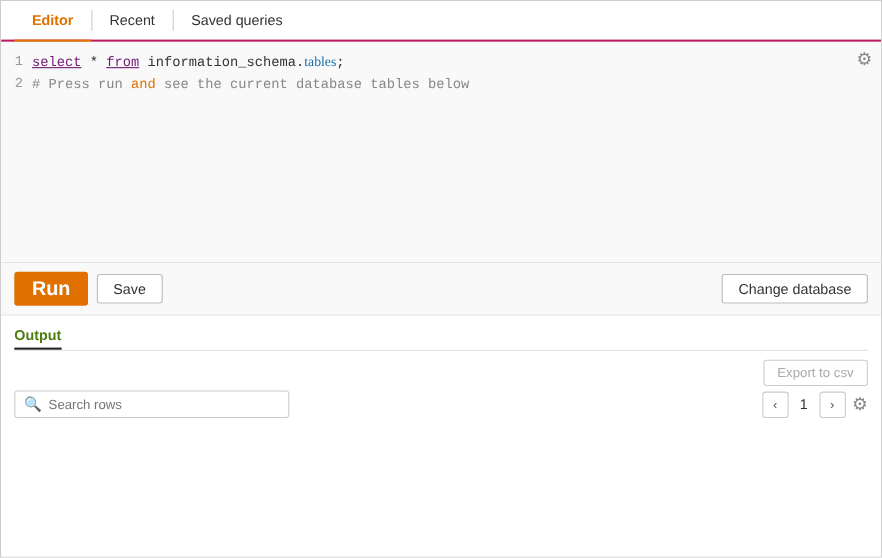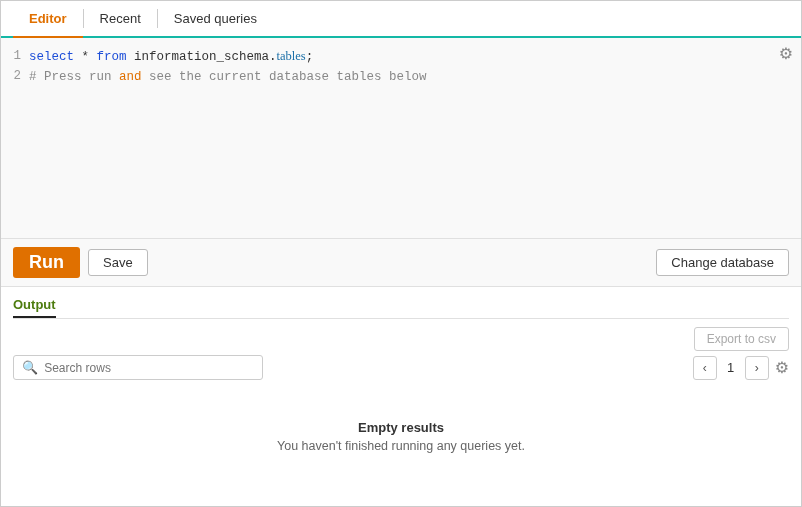--- a/index.html
+++ b/index.html
@@ -17,21 +17,21 @@
       height: 507px;
       background: #fff;
       border: 1px solid #ccc;
       display: flex;
       flex-direction: column;
       overflow: hidden;
     }
     
     .tabs {
       display: flex;
-      border-bottom: 2px solid #14b8a6;
+      border-bottom: 2px solid #be185d;
       background: #fff;
       padding: 0 12px;
     }
     .tab {
       padding: 10px 16px;
       font-size: 13px;
       cursor: pointer;
       color: #333;
       border-bottom: 2px solid transparent;
       margin-bottom: -2px;
@@ -77,21 +77,21 @@
       user-select: none;
       text-align: right;
       min-width: 28px;
     }
     .code-content {
       flex: 1;
       padding-right: 12px;
       color: #333;
       white-space: pre;
     }
-    .kw { color: #1d4ed8; }
+    .kw { color: #701a75; text-decoration: underline; }
     .ref { color: #1a6fa8; font-family: Liberation Serif, serif; }
     .cmt { color: #888; }
     .kw-run { color: #e07000; }
     
     .toolbar {
       display: flex;
       align-items: center;
       padding: 8px 12px;
       background: #f9f9f9;
       border-top: 1px solid #e0e0e0;
@@ -288,18 +288,14 @@
         <input type="text" placeholder="Search rows" style="">
       </div>
       <div class="pagination">
         <button class="page-btn">‹</button>
         <span class="page-num">1</span>
         <button class="page-btn">›</button>
         <span class="page-settings">⚙</span>
       </div>
     </div>
 
-    <div class="empty-results">
-      <div class="empty-title">Empty results</div>
-      <div class="empty-subtitle">You haven't finished running any queries yet.</div>
-    </div>
   </div>
 </div>
 
 </body></html>

